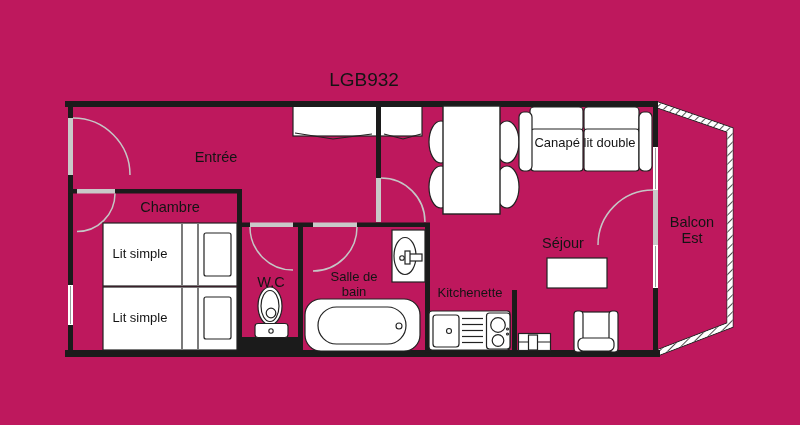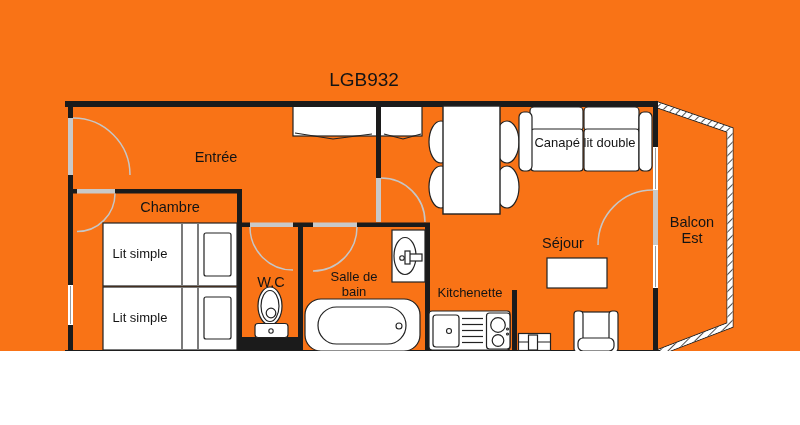--- a/index.html
+++ b/index.html
@@ -1,20 +1,20 @@
 <!DOCTYPE html>
 <html><head>
 <meta charset="utf-8">
 <style>
   html, body { margin: 0; padding: 0; background: #ffffff; }
   .stage {
     position: relative;
     width: 800px;
-    height: 351px;
-    background: #f97316;
+    height: 425px;
+    background: #be185d;
     overflow: hidden;
     font-family: "Liberation Sans", sans-serif;
   }
   svg { display: block; }
   text {
     font-family: "Liberation Sans", sans-serif;
     fill: #141414;
   }
   .t-title { font-size: 19px; }
   .t-room  { font-size: 14.5px; }

